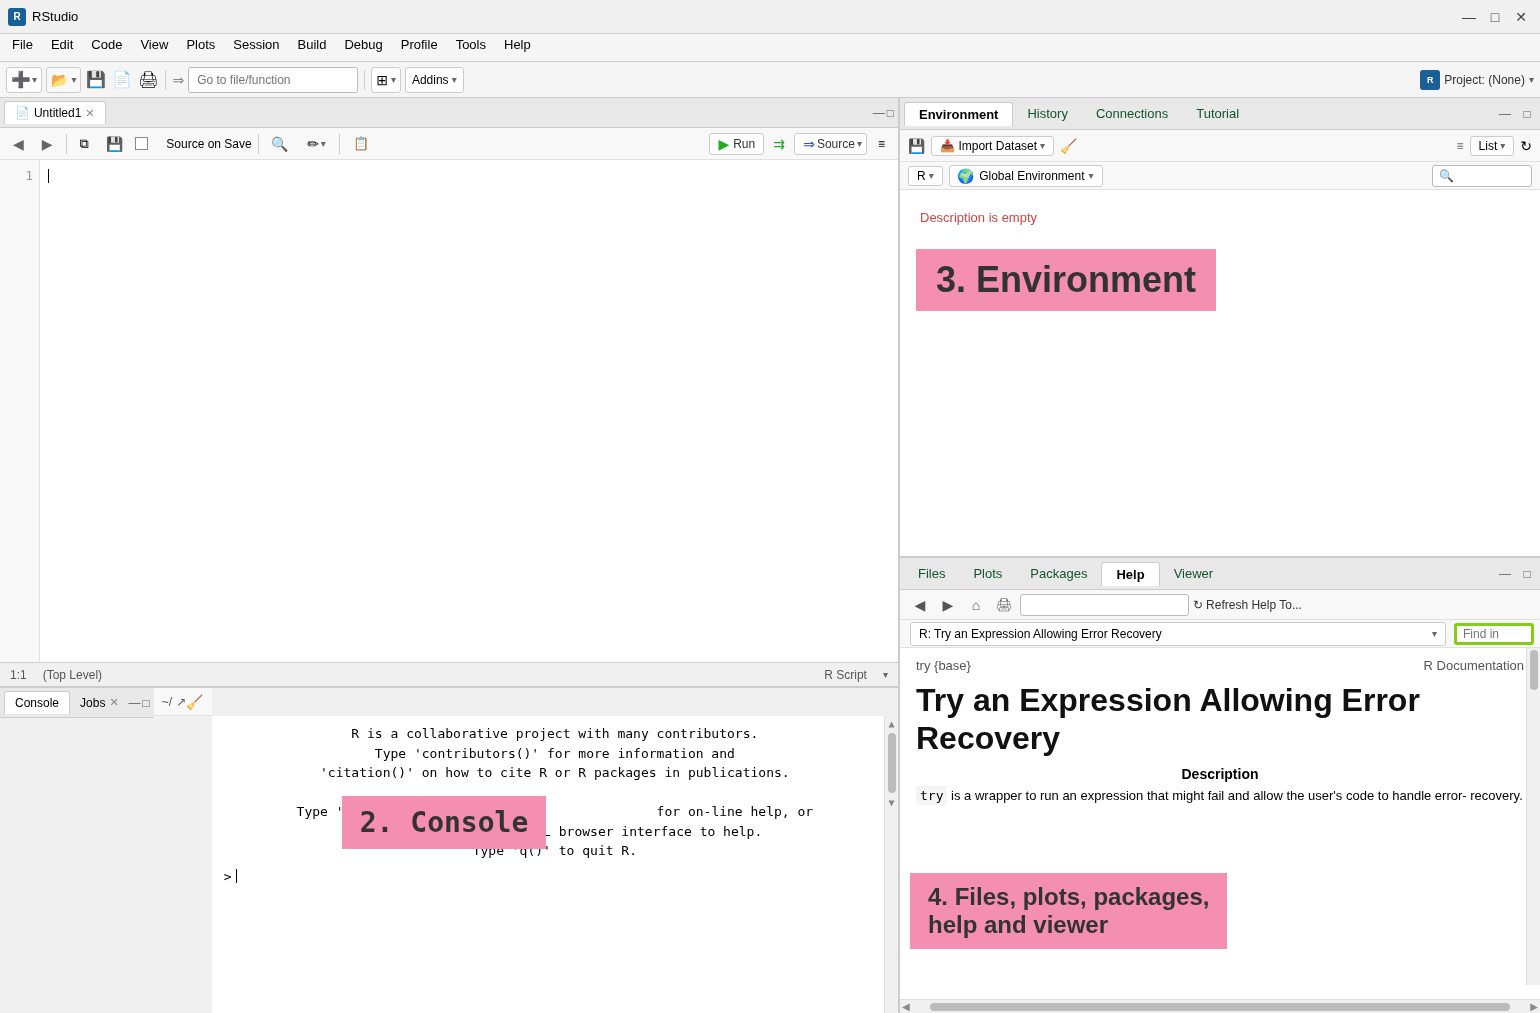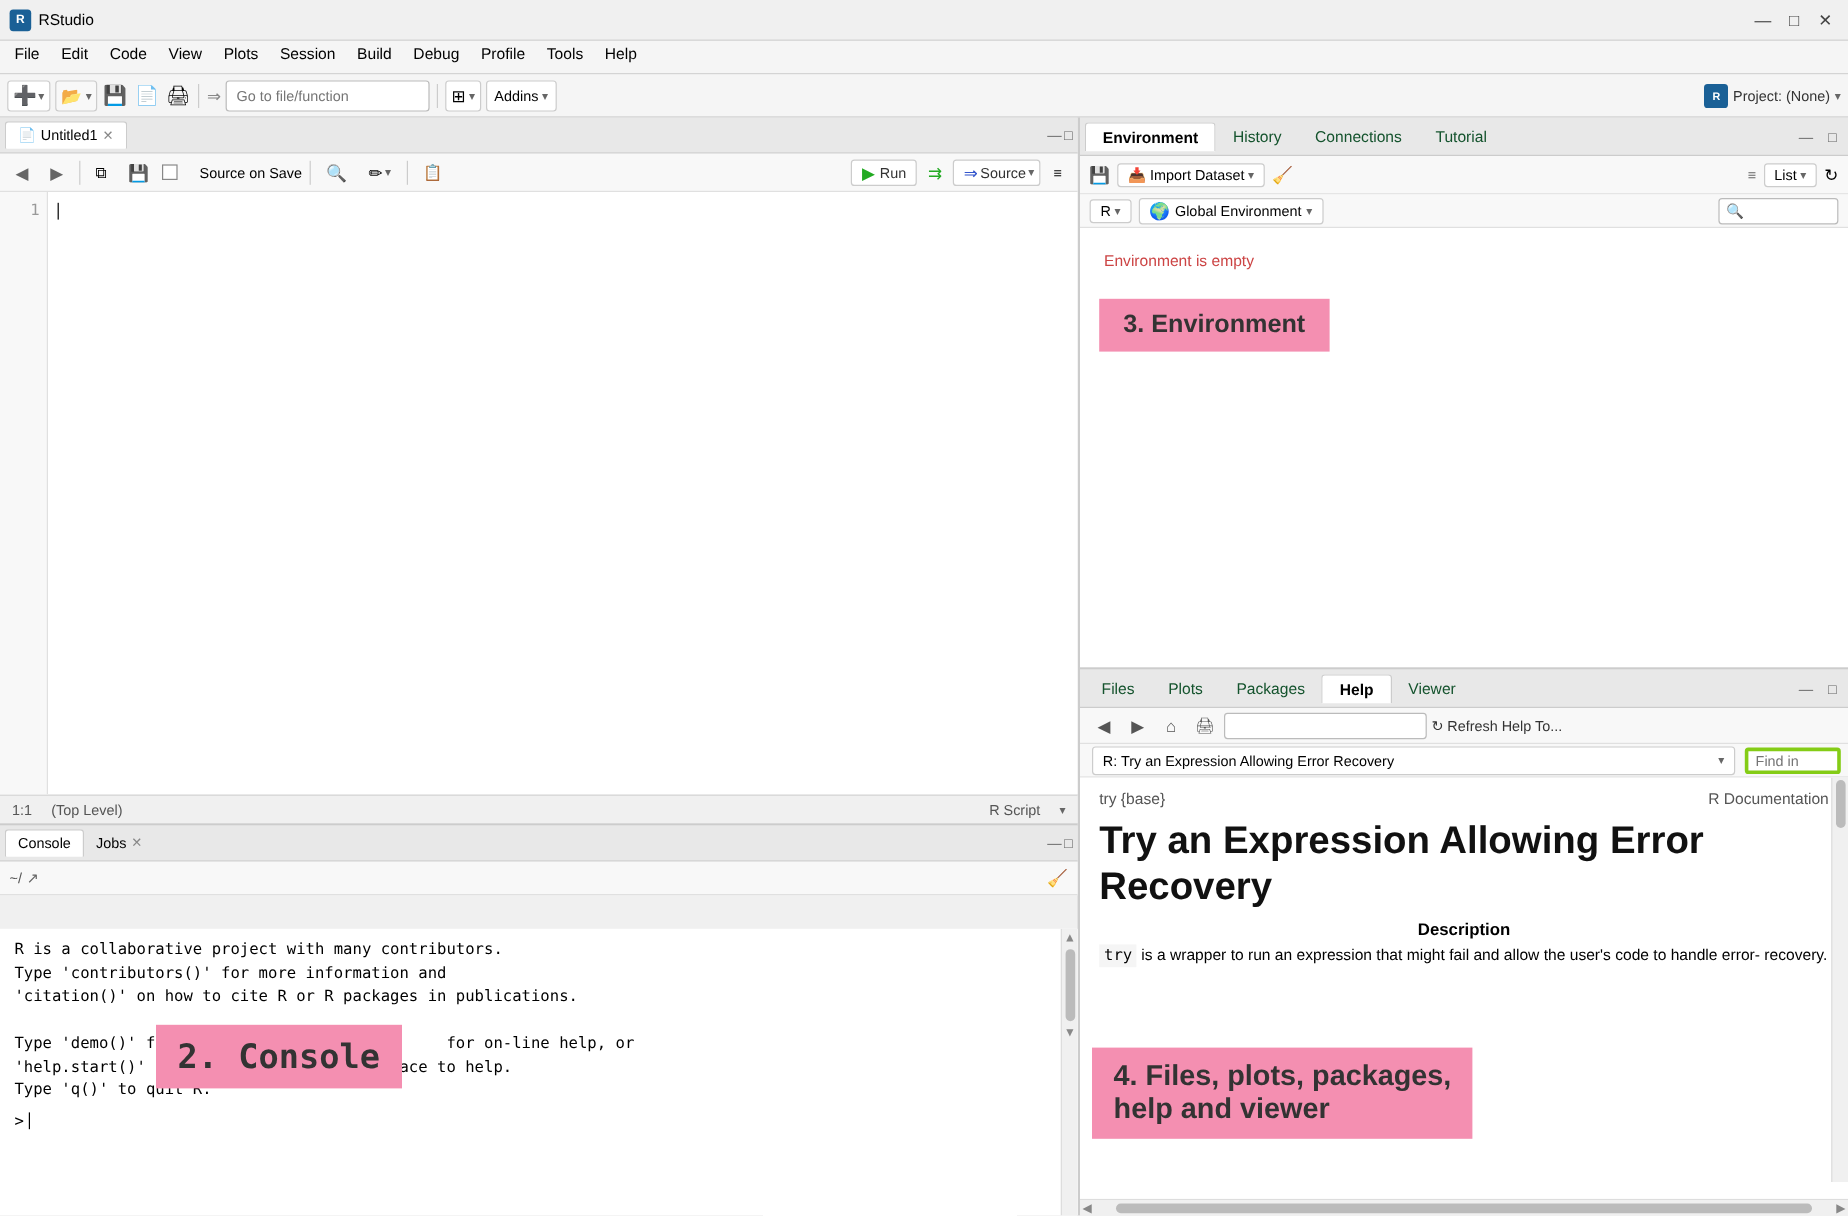--- a/index.html
+++ b/index.html
@@ -61,21 +61,21 @@
     .cursor { display: inline-block; width: 1px; height: 14px; background: black; animation: blink 1s infinite; vertical-align: text-bottom; }
     @keyframes blink { 0%,100%{opacity:1} 50%{opacity:0} }
     .source-label {
       position: absolute; top: 130px; left: 200px;
       background: #f48fb1; padding: 10px 20px;
       font-size: 28px; font-weight: bold; color: #333;
     }
     .editor-statusbar { background: #f0f0f0; border-top: 1px solid #ccc; height: 24px; display: flex; align-items: center; padding: 0 10px; gap: 16px; font-size: 12px; color: #555; }
 
     
-    .console-panel { flex: 1; display: flex; flex-direction: column; }
+    .console-panel { flex: 1; display: flex; flex-direction: row; text-align: center; }
     .console-tabs { display: flex; align-items: center; background: #e8e8e8; height: 30px; padding: 0 4px; border-bottom: 1px solid #ccc; }
     .console-tab { display: flex; align-items: center; gap: 4px; padding: 4px 10px; background: white; border: 1px solid #ccc; border-bottom: none; font-size: 12px; cursor: pointer; border-radius: 3px 3px 0 0; }
     .console-tab .close { color: #888; font-size: 11px; }
     .console-toolbar { background: #f8f8f8; height: 28px; display: flex; align-items: center; padding: 0 8px; border-bottom: 1px solid #e0e0e0; }
     .console-path { font-size: 12px; color: #555; }
     .console-content { flex: 1; background: white; padding: 8px 12px; font-family: monospace; font-size: 13px; overflow: hidden; position: relative; }
     .console-text { line-height: 1.5; white-space: pre; }
     .console-prompt { display: flex; align-items: center; gap: 4px; margin-top: 8px; }
     .console-label {
       position: absolute; top: 80px; left: 130px;
@@ -96,21 +96,21 @@
     .panel-tab.active { background: white; border: 1px solid #ccc; border-bottom: none; font-weight: 600; }
     .panel-tab.inactive { color: #14532d; }
     .panel-controls { margin-left: auto; display: flex; gap: 4px; }
     .panel-ctrl { width: 18px; height: 18px; display: flex; align-items: center; justify-content: center; font-size: 12px; cursor: pointer; color: #666; }
     .env-toolbar { display: flex; align-items: center; background: #f8f8f8; height: 32px; padding: 0 8px; border-bottom: 1px solid #e0e0e0; gap: 6px; }
     .env-btn { display: flex; align-items: center; gap: 3px; padding: 2px 8px; font-size: 12px; border: 1px solid #ccc; border-radius: 3px; background: white; cursor: pointer; }
     .env-content { flex: 1; background: white; display: flex; align-items: flex-start; justify-content: flex-start; padding: 16px; flex-direction: column; }
     .env-empty { color: #cc4444; font-size: 13px; padding: 4px; }
     .env-label {
       background: #f48fb1; padding: 10px 20px;
-      font-size: 21px; font-weight: bold; color: #333;
+      font-size: 36px; font-weight: bold; color: #333;
       margin-top: 20px;
     }
 
     
     .help-panel { flex: 1; display: flex; flex-direction: column; }
     .help-toolbar { display: flex; align-items: center; background: #f8f8f8; height: 30px; padding: 0 8px; border-bottom: 1px solid #e0e0e0; gap: 4px; }
     .help-nav-btn { width: 24px; height: 24px; display: flex; align-items: center; justify-content: center; font-size: 14px; cursor: pointer; color: #555; }
     .help-search { flex: 0 0 140px; height: 22px; border: 1px solid #bbb; border-radius: 3px; padding: 0 6px; font-size: 12px; }
     .help-refresh { display: flex; align-items: center; gap: 3px; font-size: 12px; cursor: pointer; color: #333; }
     .help-topic { flex: 1; padding: 4px 8px; font-size: 12px; display: flex; align-items: center; justify-content: space-between; border: 1px solid #ccc; background: white; border-radius: 3px; margin: 0 4px; cursor: pointer; }
@@ -391,21 +391,21 @@
         <div class="env-btn" style="gap:4px;">
           <span style="font-size:14px;">🌍</span>
           <span>Global Environment</span>
           <span style="font-size:10px;color:#666;">▾</span>
         </div>
         <div style="flex:1;"></div>
         <input type="text" style="width: 100px; height: 22px; border: 1px solid rgb(187, 187, 187); border-radius: 3px; padding: 0px 6px; font-size: 12px;" placeholder="🔍">
       </div>
 
       <div class="env-content">
-        <div class="env-empty">Environment is empty</div>
+        <div class="env-empty">Description is empty</div>
         <div class="env-label">3. Environment</div>
       </div>
     </div>
 
     <div class="help-panel">
 
       <div class="panel-tabs" style="background:#e8e8e8;height:32px;">
         <div class="panel-tab inactive">Files</div>
         <div class="panel-tab inactive">Plots</div>
         <div class="panel-tab inactive">Packages</div>

